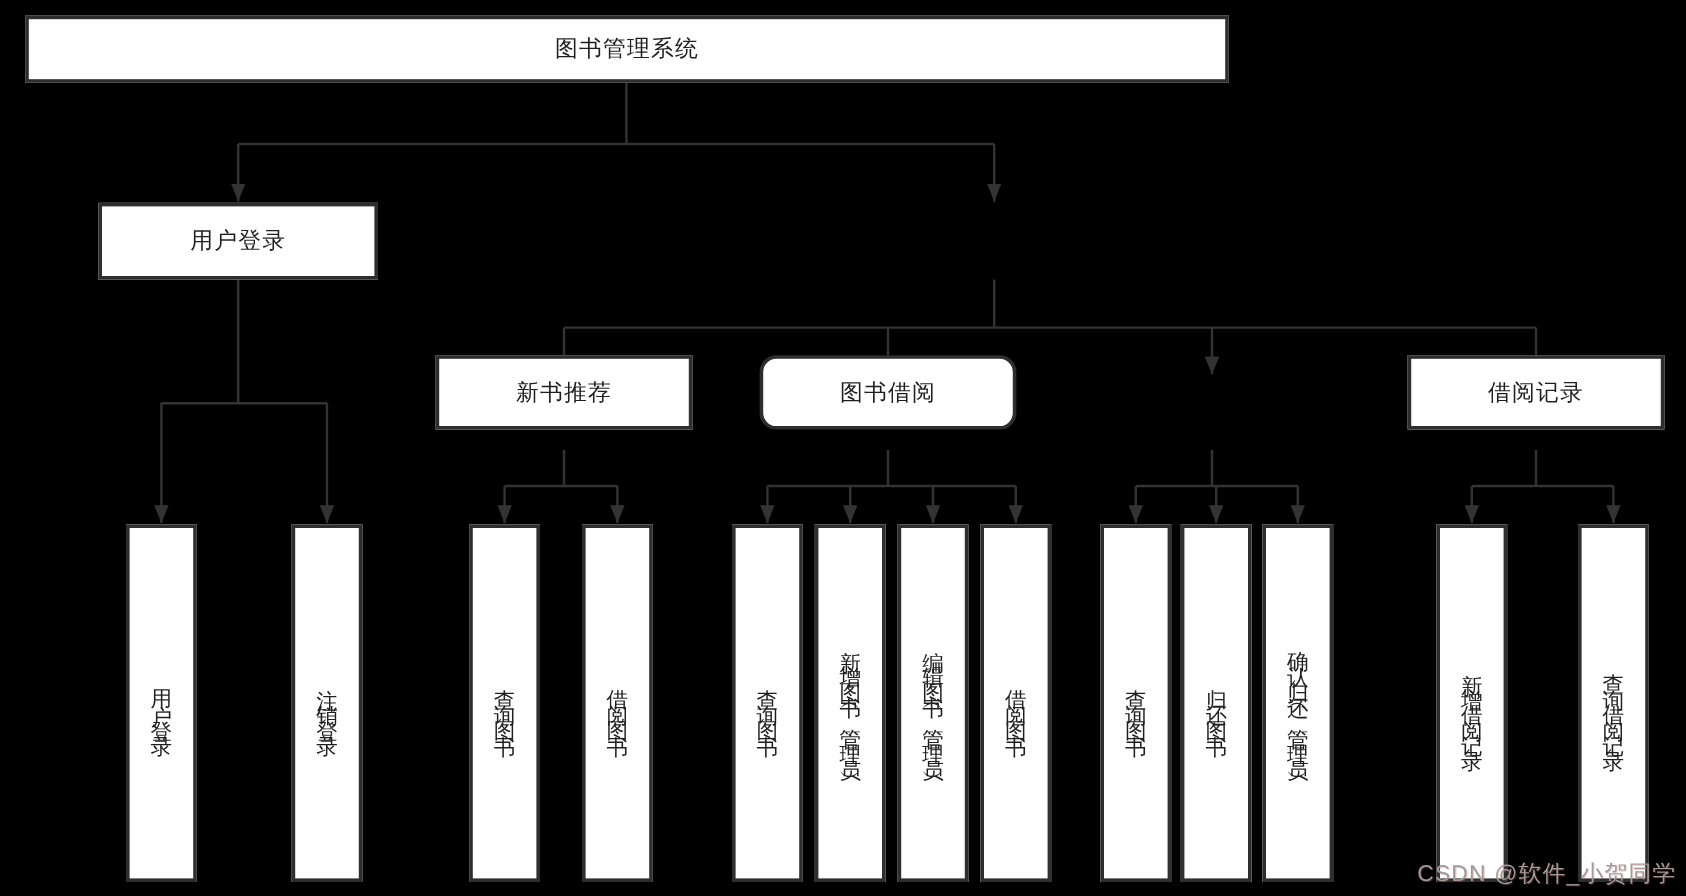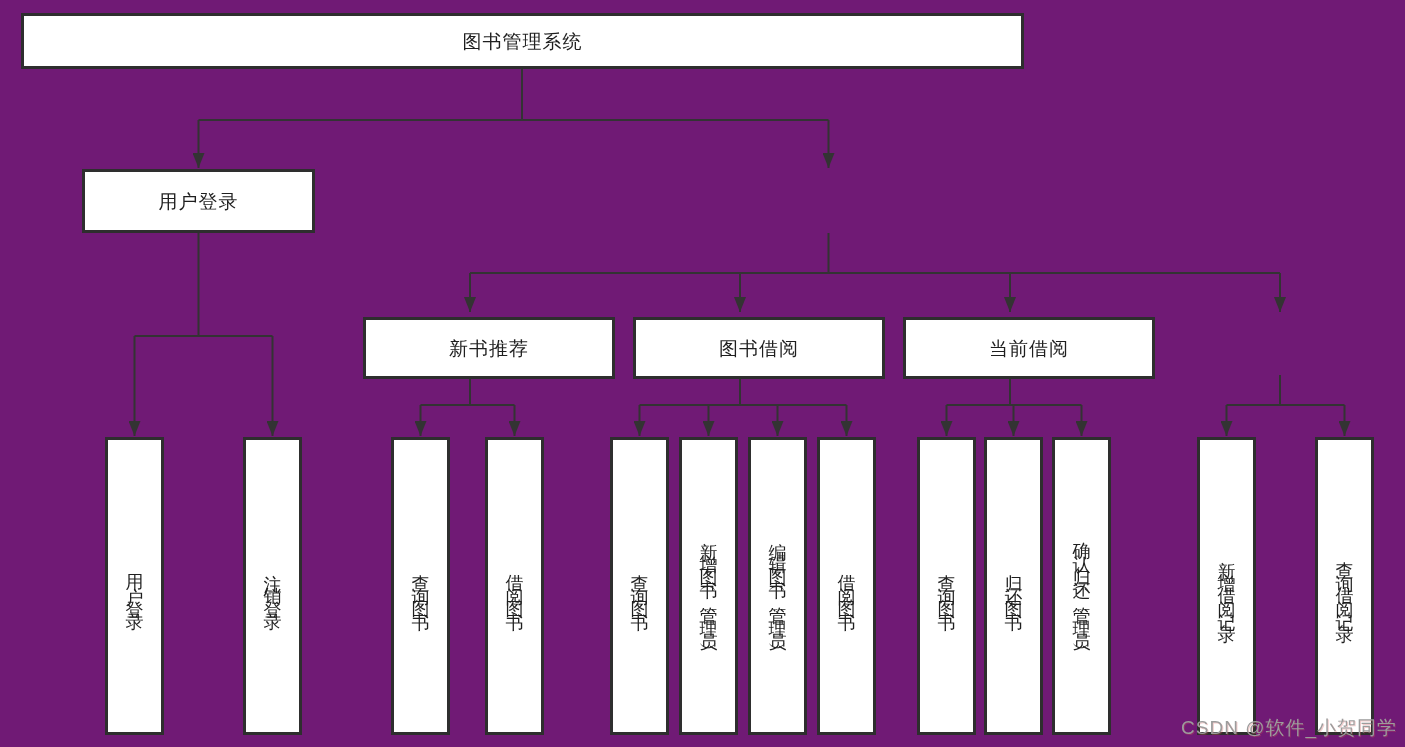--- a/index.html
+++ b/index.html
@@ -5,21 +5,21 @@
   html, body {
     margin: 0;
     padding: 0;
     background: #ffffff;
     font-family: "Liberation Sans", "DejaVu Sans", sans-serif;
   }
   .canvas {
     position: relative;
     width: 1405px;
     height: 747px;
-    background: #701a75;
+    background: #000000;
     overflow: hidden;
     color: #1f1f1f;
   }
   .connectors {
     position: absolute;
     left: 0;
     top: 0;
     width: 1405px;
     height: 747px;
   }
@@ -32,23 +32,23 @@
     align-items: center;
     justify-content: center;
     font-size: 19px;
     letter-spacing: 1px;
     line-height: 1;
     white-space: nowrap;
   }
   .node.root    { left: 21px;   top: 13px;  width: 1003px; height: 56px; }
   .node.lvl2-a  { left: 82px;   top: 169px; width: 233px;  height: 64px; }
   .node.lvl2-b  { left: 713px;  top: 169px; width: 231px;  height: 64px; }
-  .node.lvl3    { top: 317px; width: 252px; height: 62px; }
+  .node.lvl3    { top: 296px; width: 214px; height: 62px; }
   .node.lvl3-a  { left: 363px; }
-  .node.lvl3-b  { left: 633px; }
+  .node.lvl3-b  { left: 633px; border-radius: 14px; }
   .node.lvl3-c  { left: 903px; }
   .node.lvl3-d  { left: 1173px; }
   .leaf {
     position: absolute;
     top: 437px;
     width: 59px;
     height: 298px;
     box-sizing: border-box;
     border: 3px solid #2e2e2e;
     background: #ffffff;
@@ -137,22 +137,22 @@
   <div class="node lvl2-a">
     <span>用户登录</span>
   </div>
 
   <div class="node lvl3 lvl3-a">
     <span>新书推荐</span>
   </div>
   <div class="node lvl3 lvl3-b">
     <span>图书借阅</span>
   </div>
-  <div class="node lvl3 lvl3-c">
-    <span>当前借阅</span>
+  <div class="node lvl3 lvl3-d">
+    <span>借阅记录</span>
   </div>
 
   <div class="leaf" style="left:105px">
     <span class="vtext">用户登录</span>
   </div>
   <div class="leaf" style="left:243px">
     <span class="vtext">注销登录</span>
   </div>
 
   <div class="leaf" style="left:391px">

